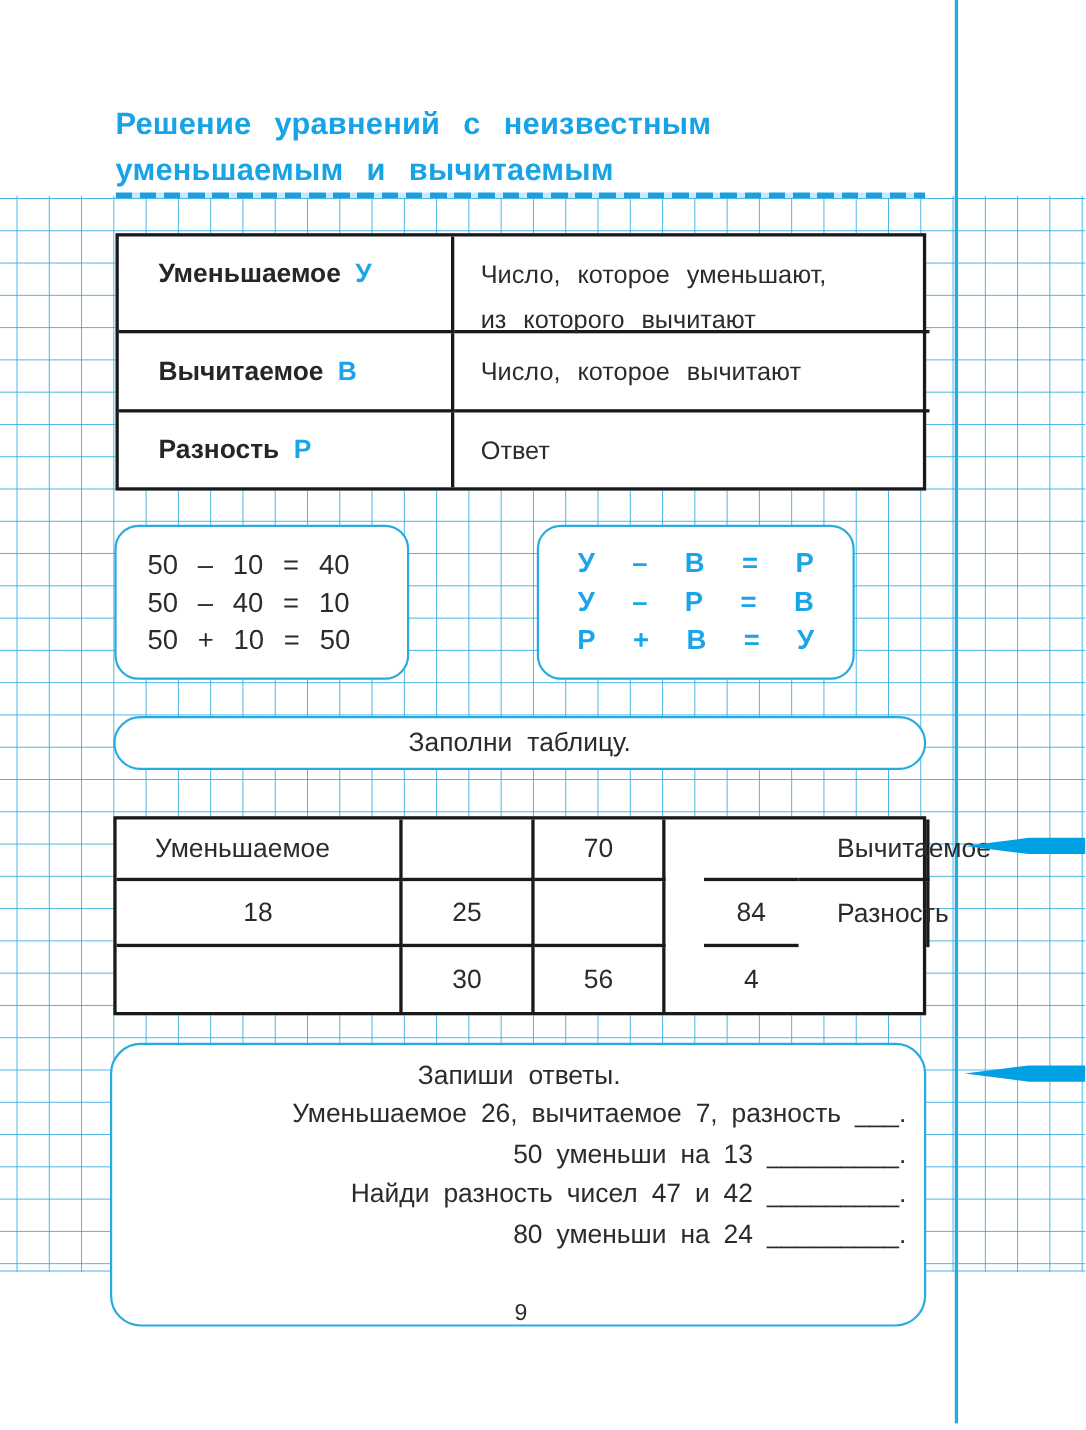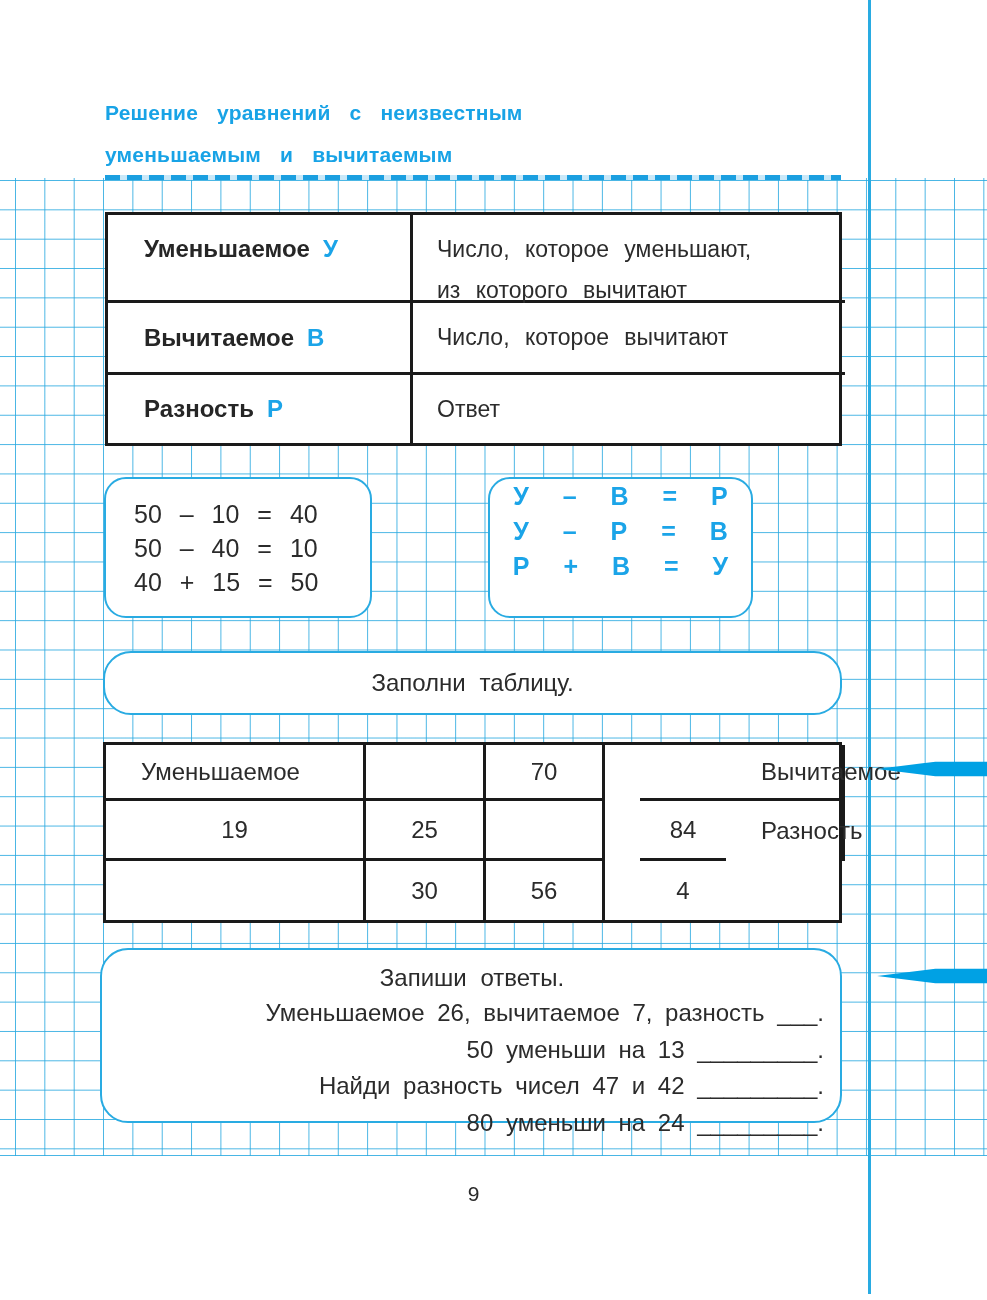--- a/index.html
+++ b/index.html
@@ -22,21 +22,21 @@
     background-position:15px 0, 0 2px;
     border-bottom:1.2px solid rgba(41,169,224,0.85);
     z-index:0;
   }
   .margin-line {
     position:absolute; left:868px; top:0; width:3px; height:1294px;
     background:#29abe2; z-index:1;
   }
   .title {
     position:absolute; left:105px; top:92px; width:720px;
-    font-size:21px; font-weight:bold; line-height:42px;
+    font-size:28px; font-weight:bold; line-height:42px;
     letter-spacing:0.2px; word-spacing:13px;
     color:#18a3e6; z-index:2;
   }
   .dashed-rule {
     position:absolute; left:105px; top:175px; width:736px; height:5px;
     background:repeating-linear-gradient(90deg, #1b9fe0 0 15px, #c9e8f8 15px 22px);
     z-index:2;
   }
   
   .def-table {
@@ -57,44 +57,44 @@
   .def-cell.right { padding-left:24px; display:flex; align-items:center; }
   .def-cell.right.toprow { align-items:flex-start; padding-top:14px; }
   .def-text { font-size:23px; line-height:41px; word-spacing:9px; max-width:340px; color:#2b2b2b; }
   
   .card {
     position:absolute; background:#ffffff;
     border:2px solid #29abe2; border-radius:22px; z-index:2;
   }
   .examples-card { left:104px; top:477px; width:268px; height:141px; padding:18px 0 0 28px; }
   .example-line { font-size:25px; line-height:34px; color:#2b2b2b; word-spacing:11px; }
-  .formulas-card { left:488px; top:477px; width:265px; height:141px; padding:0 0 0 0; text-align:center; }
+  .formulas-card { left:488px; top:477px; width:289px; height:141px; padding:16px 0 0 0; text-align:center; }
   .formula-line { font-size:25px; line-height:35px; font-weight:bold; color:#1ba4e8; word-spacing:27px; }
   .banner {
-    position:absolute; left:103px; top:651px; width:739px; height:64px;
+    position:absolute; left:103px; top:651px; width:739px; height:49px;
     background:#ffffff; border:2px solid #29abe2; border-radius:28px;
     display:flex; align-items:center; justify-content:center;
     font-size:24px; word-spacing:7px; color:#2b2b2b; z-index:2;
   }
   
   .fill-table {
     position:absolute; left:103px; top:742px; width:739px;
     display:grid;
     grid-template-columns:260px 120px 119px 121px 119px;
     grid-template-rows:56px 60px 59px;
     background:#ffffff; border:3px solid #1a1a1a; z-index:2;
   }
   .ft-cell { border-right:3px solid #1a1a1a; border-bottom:3px solid #1a1a1a;
     display:flex; align-items:center; justify-content:center; font-size:24px; color:#2b2b2b; }
   .ft-cell.label { justify-content:flex-start; padding-left:35px; }
   .ft-cell.col-last { border-right:none;margin-left:35px; }
   .ft-cell.row-last { border-bottom:none; }
   
   .answers-card {
-    position:absolute; left:100px; top:948px; width:742px; height:175px;
+    position:absolute; left:100px; top:948px; width:742px; height:258px;
     background:#ffffff; border:2px solid #29abe2; border-radius:28px;
     padding:11px 16px 0 18px; z-index:2;
   }
   .answers-title { text-align:center; font-size:24px; word-spacing:7px; color:#2b2b2b; line-height:34px; }
   .answer-line { font-size:24px; line-height:36.5px; word-spacing:6px; color:#2b2b2b; white-space:nowrap;text-align:right; }
   
   .pencil {
     position:absolute; left:877px; width:110px; height:16px;
     background:#00a1e4; z-index:3;
     clip-path:polygon(0 50%, 53% 4%, 100% 4%, 100% 96%, 53% 96%);
@@ -141,41 +141,41 @@
       <span class="term-letter">Р</span>
     </div>
     <div class="def-cell right last-row">
       <span class="def-text">Ответ</span>
     </div>
   </div>
 
   <div class="card examples-card">
     <div class="example-line">50 – 10 = 40</div>
     <div class="example-line">50 – 40 = 10</div>
-    <div class="example-line">40 + 15 = 50</div>
+    <div class="example-line">50 + 10 = 50</div>
   </div>
 
   <div class="card formulas-card">
     <div class="formula-line">У – В = Р</div>
     <div class="formula-line">У – Р = В</div>
     <div class="formula-line">Р + В = У</div>
   </div>
 
   <div class="banner">
     <span>Заполни таблицу.</span>
   </div>
 
   <div class="fill-table">
     <div class="ft-cell label">Уменьшаемое</div>
     <div class="ft-cell"></div>
     <div class="ft-cell">70</div>
     <div class="ft-cell col-last"></div>
 
     <div class="ft-cell label">Вычитаемое</div>
-    <div class="ft-cell">19</div>
+    <div class="ft-cell">18</div>
     <div class="ft-cell">25</div>
     <div class="ft-cell"></div>
     <div class="ft-cell col-last">84</div>
 
     <div class="ft-cell label row-last">Разность</div>
     <div class="ft-cell row-last"></div>
     <div class="ft-cell row-last">30</div>
     <div class="ft-cell row-last">56</div>
     <div class="ft-cell col-last row-last">4</div>
   </div>

